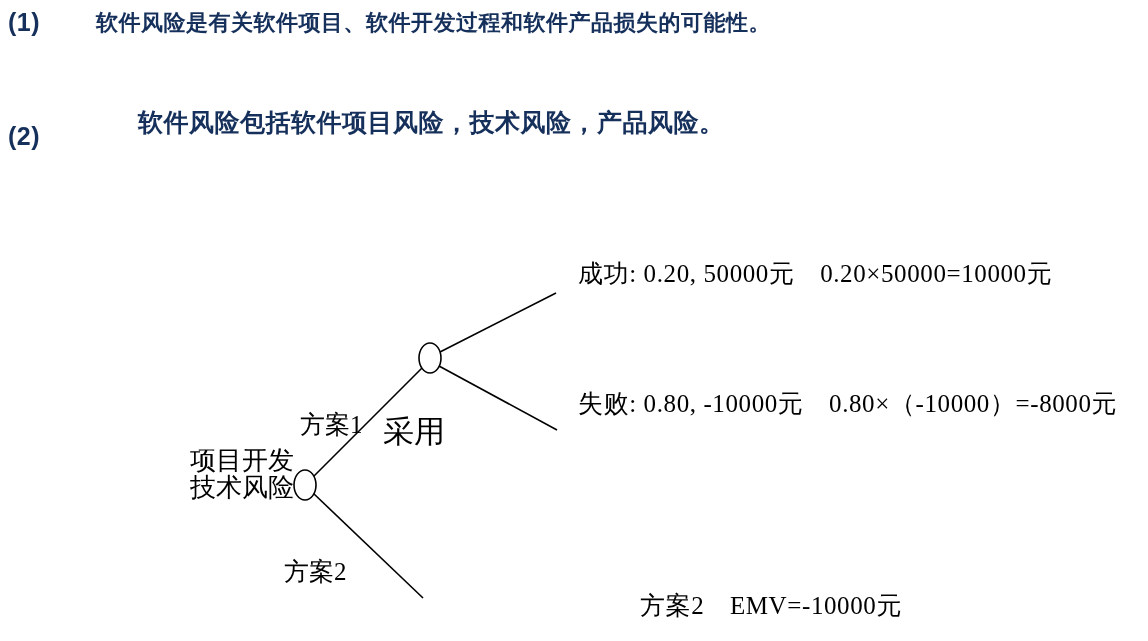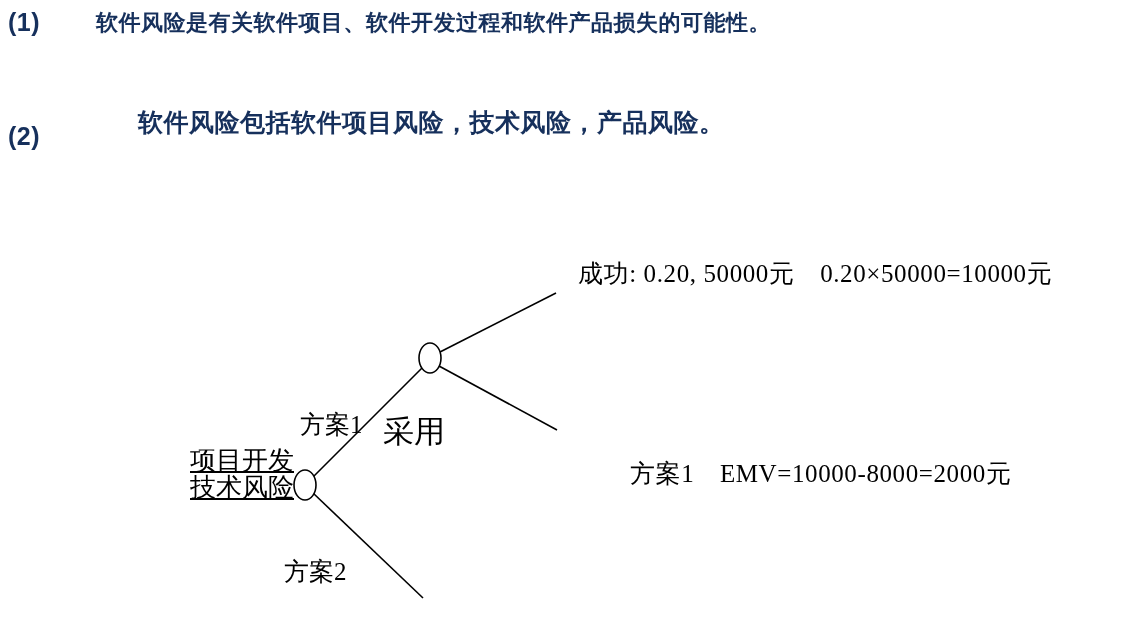--- a/index.html
+++ b/index.html
@@ -67,21 +67,21 @@
     font-size: 25px;
     white-space: nowrap;
     line-height: 1.08;
   }
   .tree-label.mono-ish {
     font-family: "Liberation Serif", serif;
     letter-spacing: 0.6px;
   }
 
   
-  #lbl-root      { left: 190px; top: 447px; font-size: 26px; line-height: 1.05; text-decoration: underline; }
+  #lbl-root      { left: 190px; top: 447px; font-size: 26px; line-height: 1.05; }
   #lbl-branch-1  { left: 300px; top: 370px; font-size: 25px; margin-top: 41px; }
   #lbl-adopt     { left: 383px; top: 415px; font-size: 31px; }
   #lbl-branch-2  { left: 284px; top: 558px; font-size: 25px; }
   #lbl-not-adopt { left: 382px; top: 512px; font-size: 25px; }
 
   #lbl-success   { left: 578px; top: 260px; font-size: 25px; }
   #lbl-failure   { left: 578px; top: 390px; font-size: 25px; }
   #lbl-emv-1     { left: 630px; top: 460px; font-size: 25px; }
   #lbl-emv-2     { left: 640px; top: 592px; font-size: 25px; }
 </style>
@@ -120,17 +120,18 @@
 
   <div class="tree-label" id="lbl-branch-1">方案1</div>
 
   <div class="tree-label" id="lbl-adopt">采用</div>
 
   <div class="tree-label" id="lbl-branch-2">方案2</div>
 
 
   <div class="tree-label mono-ish" id="lbl-success">成功: 0.20, 50000元　0.20×50000=10000元</div>
 
+  <div class="tree-label mono-ish" id="lbl-failure">失败: 0.80, -10000元　0.80×（-10000）=-8000元</div>
 
-  <div class="tree-label mono-ish" id="lbl-emv-1">方案1　EMV=10000-8000=2000元</div>
 
+  <div class="tree-label mono-ish" id="lbl-emv-2">方案2　EMV=-10000元</div>
 
 </div>
 
 </body></html>

